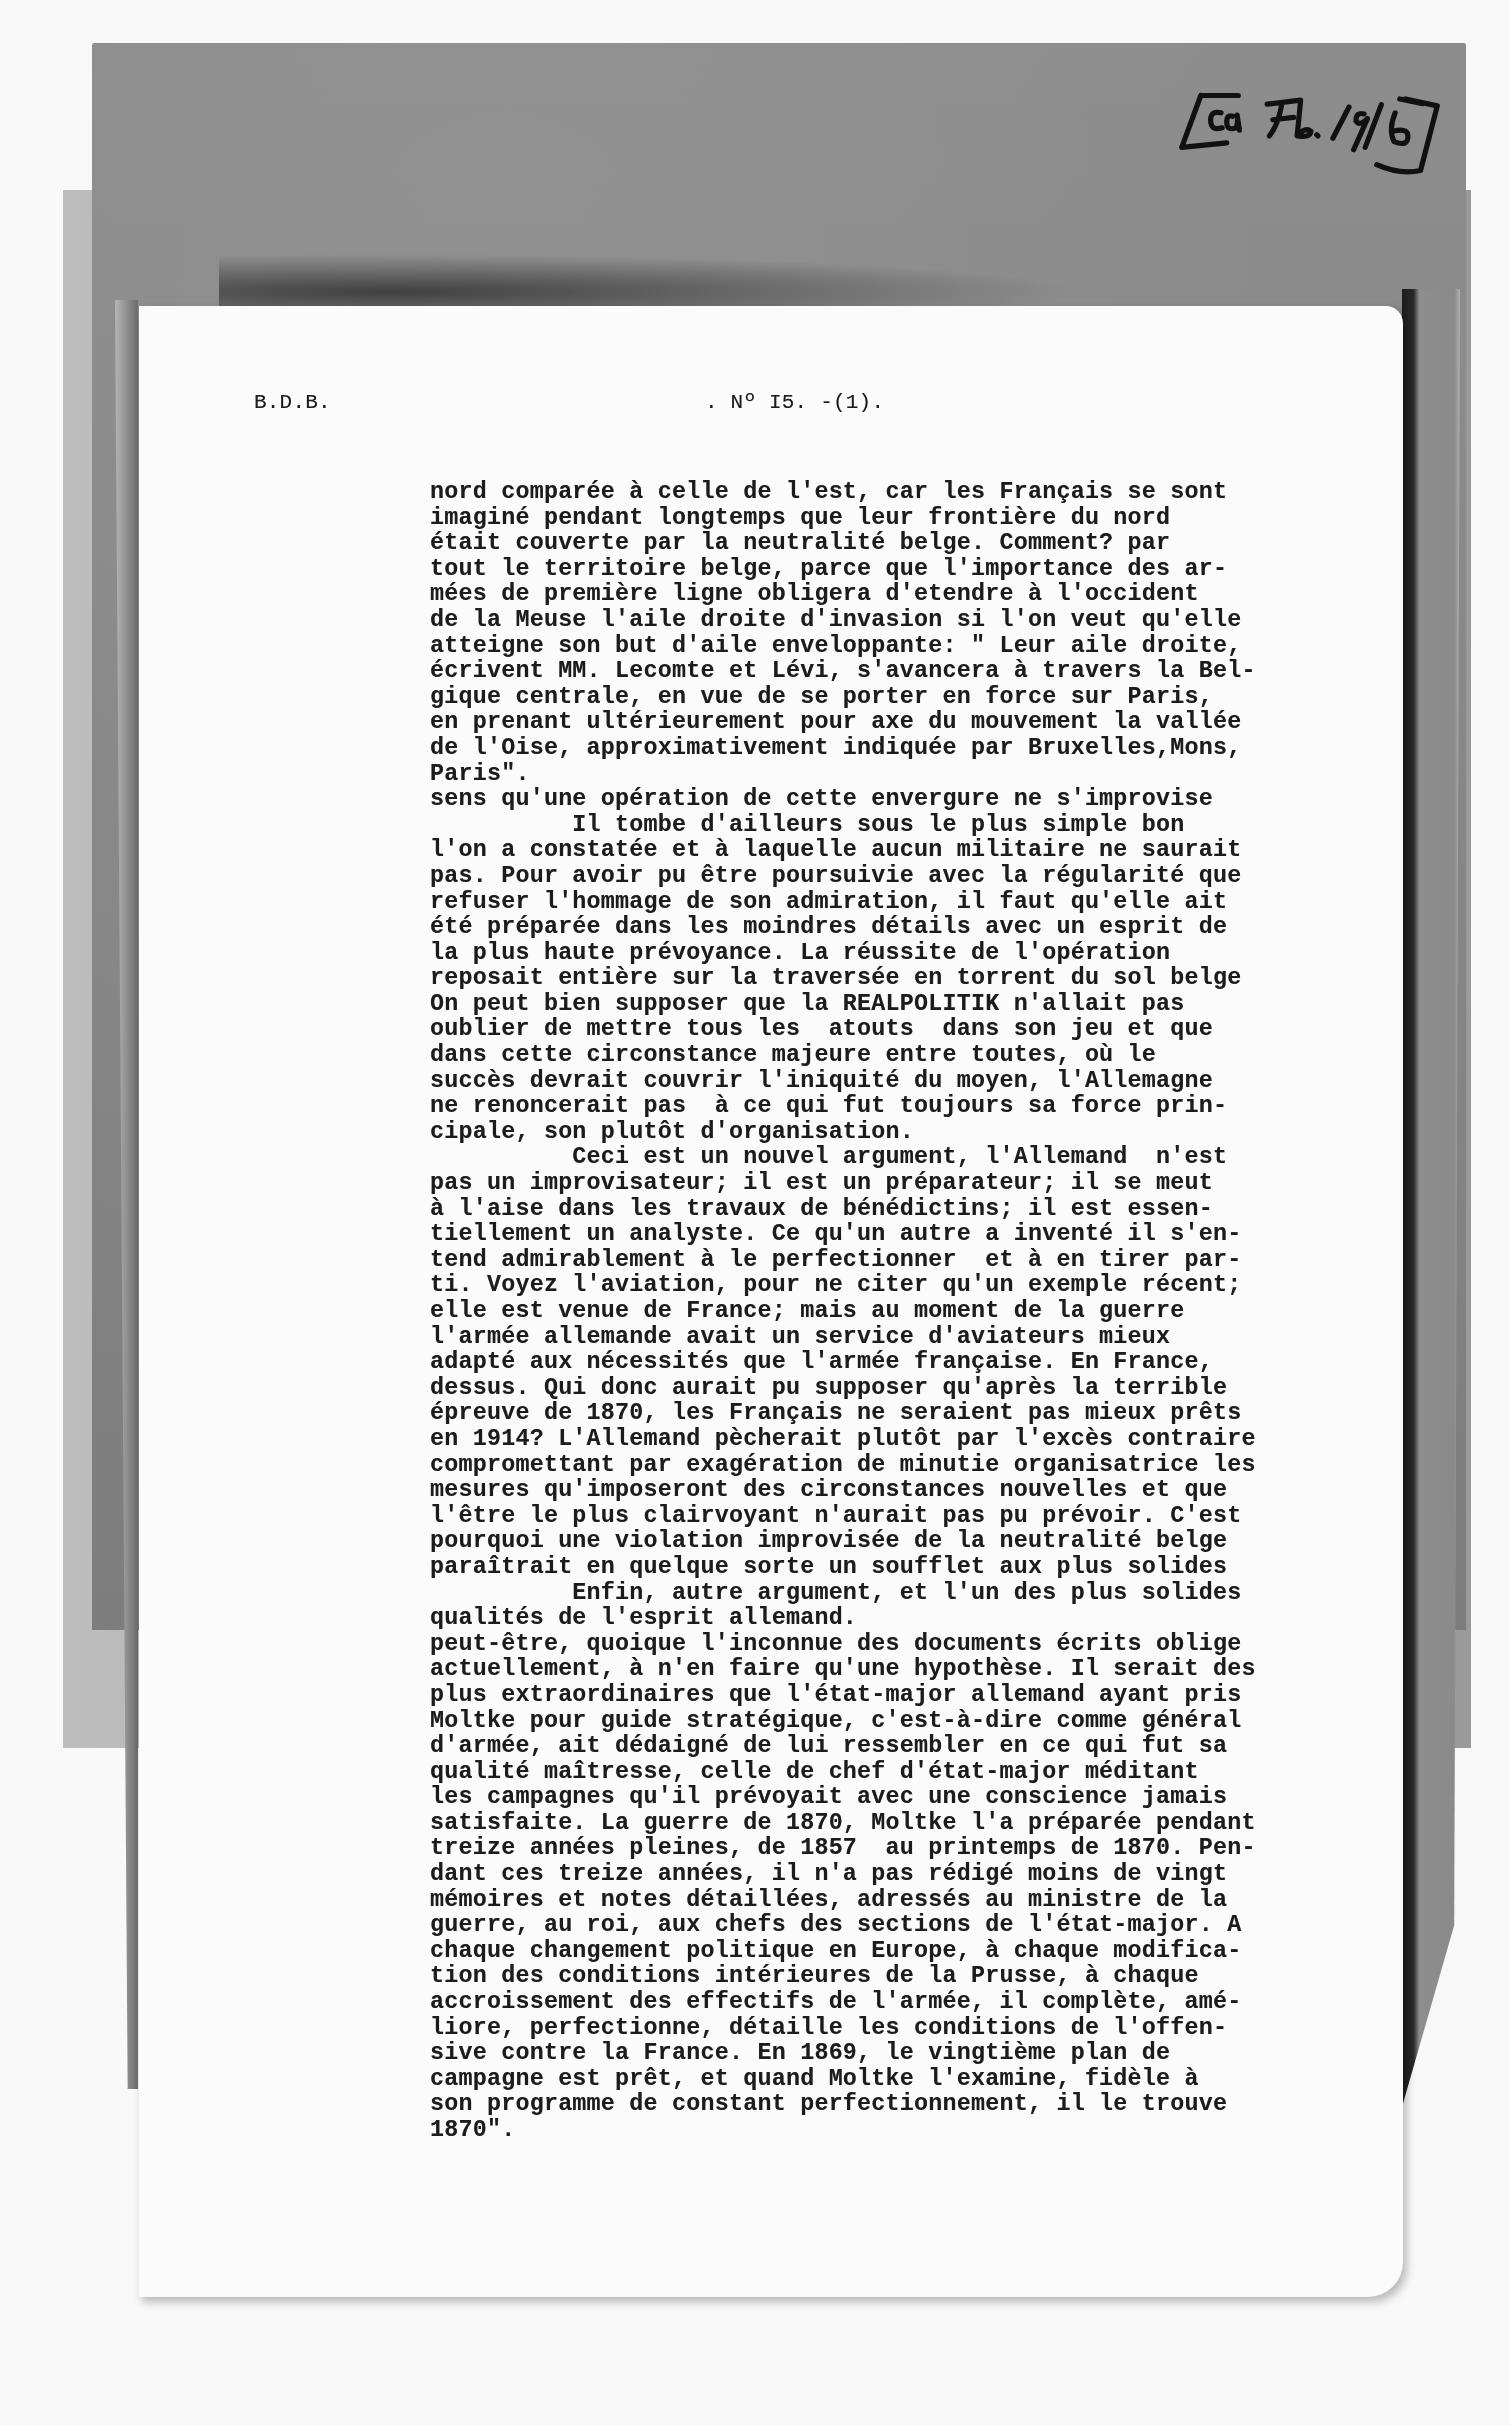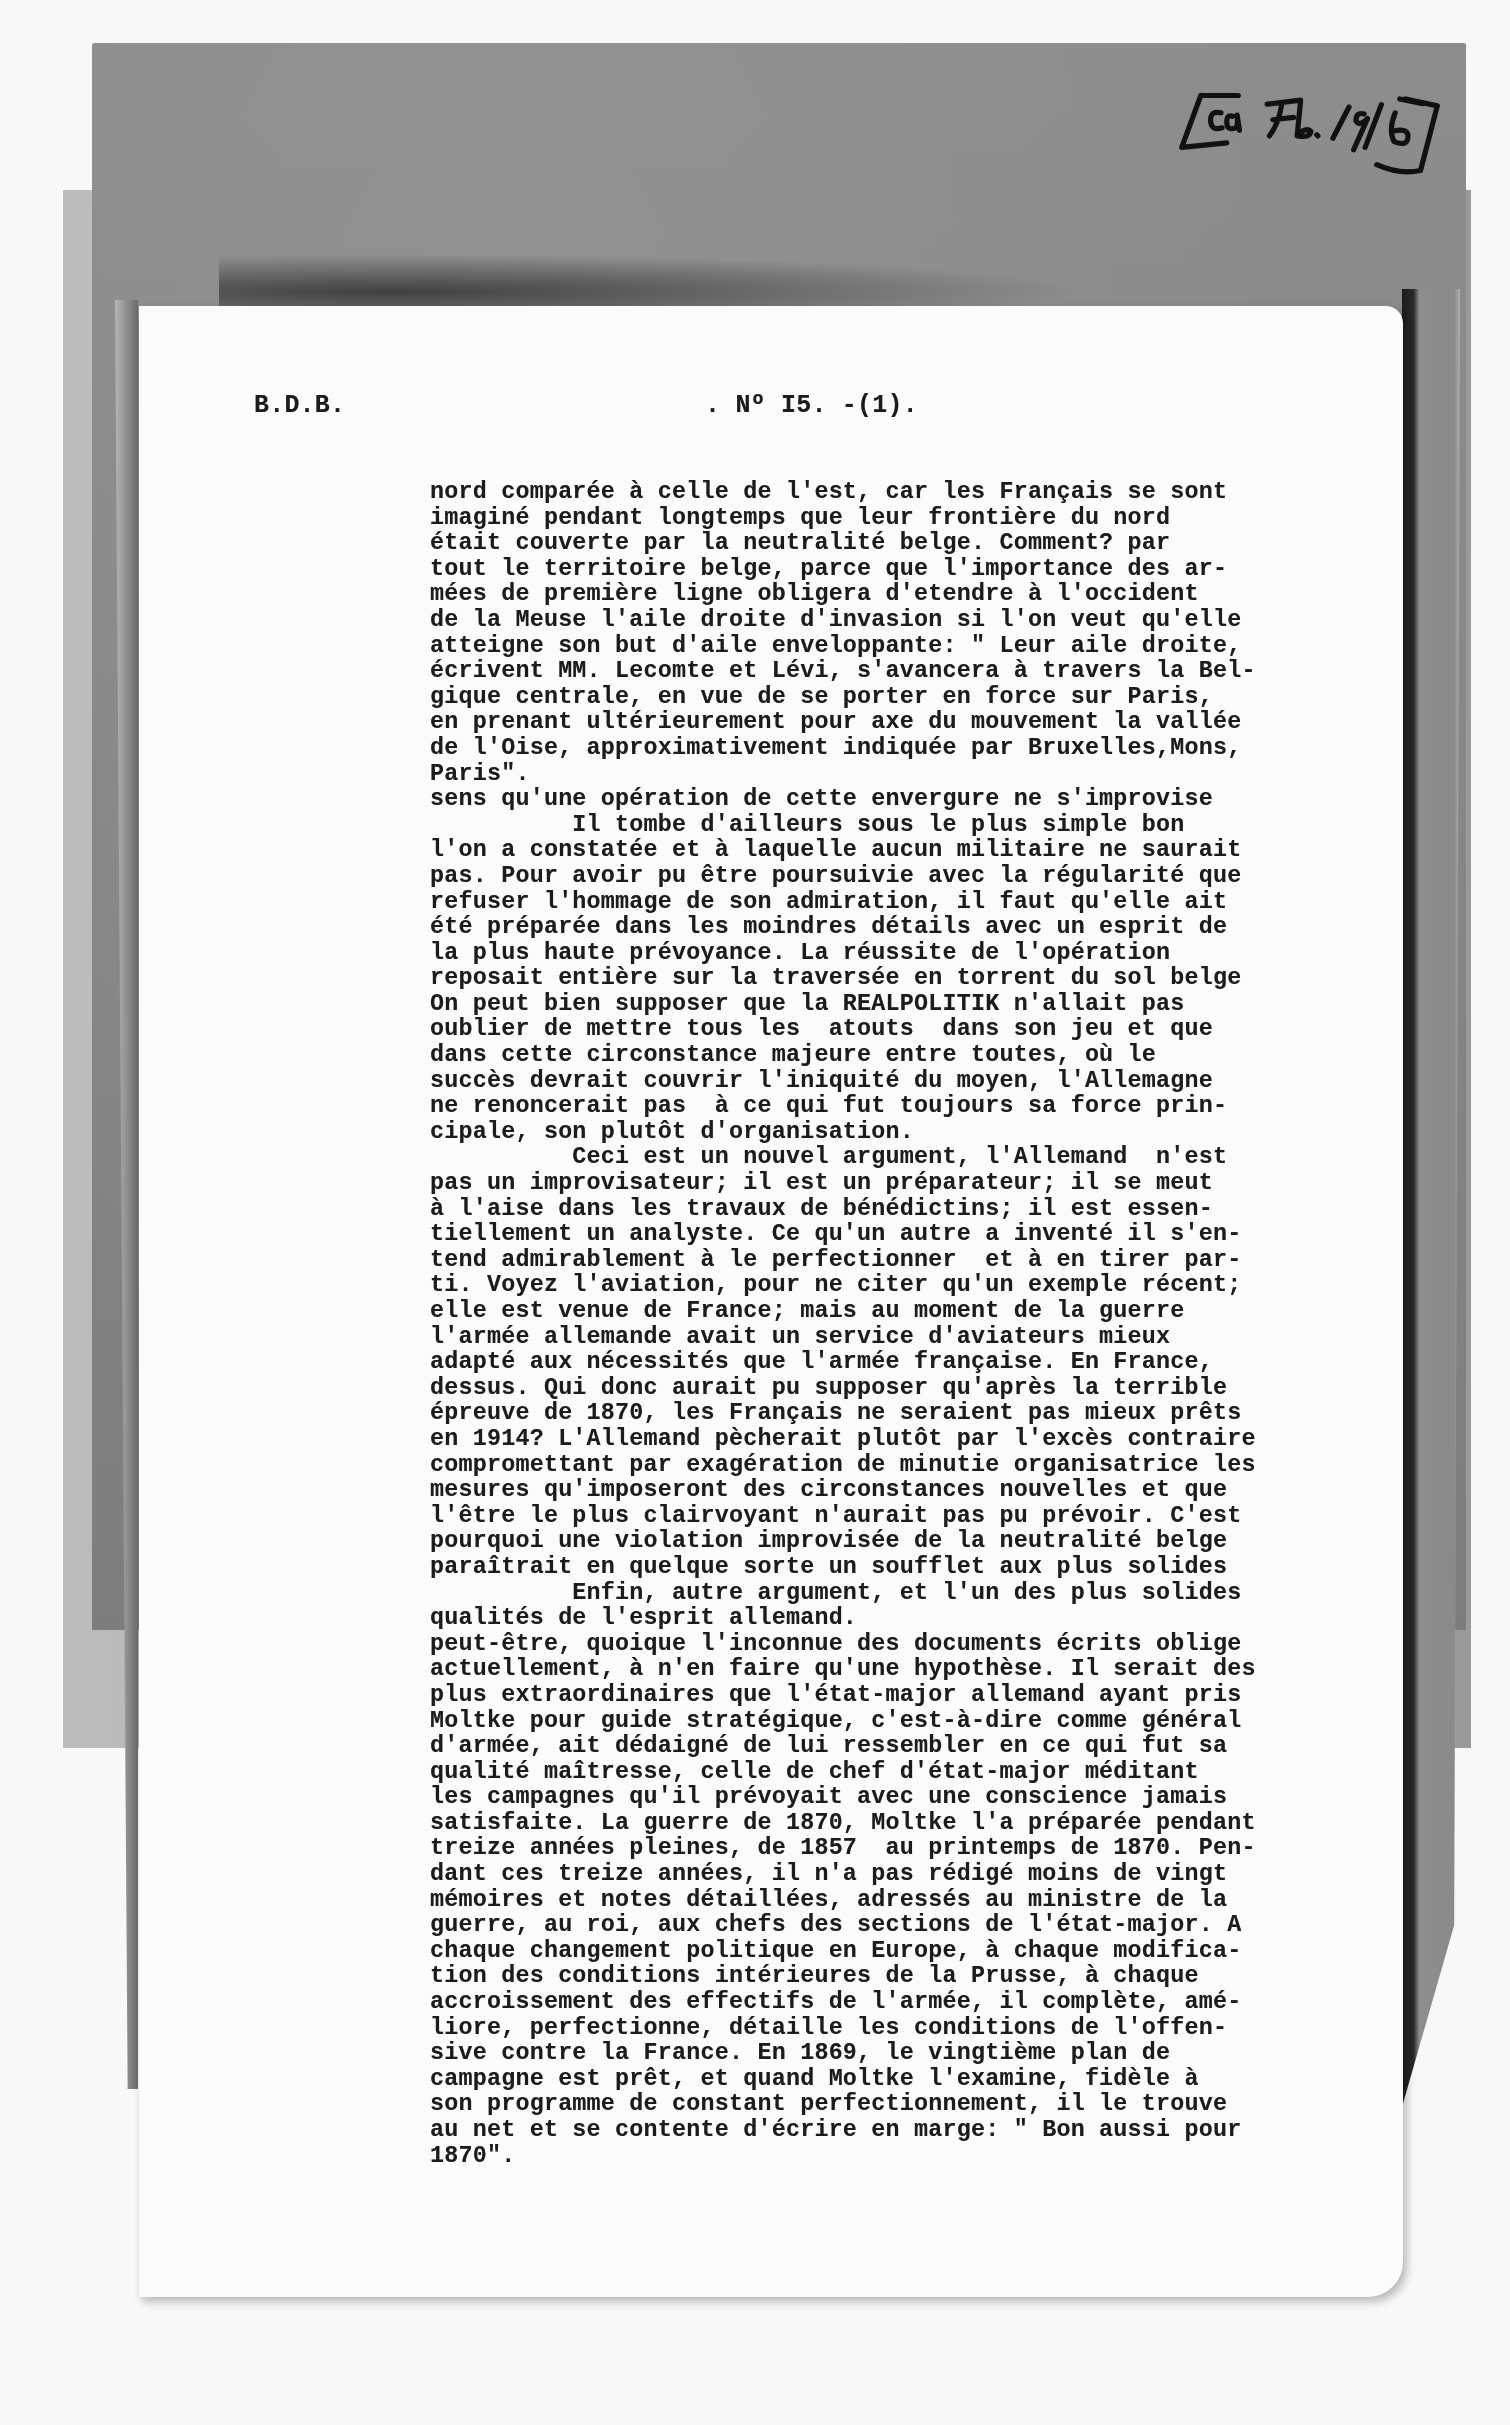--- a/index.html
+++ b/index.html
@@ -63,25 +63,25 @@
       position: absolute;
       left: 139px; top: 306px;
       width: 1264px; height: 1991px;
       background: #fbfbfb;
       border-radius: 0 17.3px 35px 0;
       box-shadow: 3.5px 4.6px 8px rgba(0,0,0,0.25);
     }
     .typed {
       position: absolute;
       font-family: "Liberation Mono", "DejaVu Sans Mono", monospace;
-      font-size: 25px;
+      font-size: 21px;
       color: #1c1c1c;
       white-space: pre;
       letter-spacing: 0.2px;
-      font-weight: bold;
+      font-weight: normal;
       text-shadow: 0 0 0.6px rgba(0,0,0,0.35);
     }
     .hdr-left { left: 254px; top: 391px; }
     .hdr-right { left: 705px; top: 391px; }
     .body-lines {
       position: absolute;
       left: 430px; top: 480px;
       width: 935px;
     }
     .line {
@@ -187,16 +187,15 @@
     <span class="line">dant ces treize années, il n'a pas rédigé moins de vingt</span>
     <span class="line">mémoires et notes détaillées, adressés au ministre de la</span>
     <span class="line">guerre, au roi, aux chefs des sections de l'état-major. A</span>
     <span class="line">chaque changement politique en Europe, à chaque modifica-</span>
     <span class="line">tion des conditions intérieures de la Prusse, à chaque</span>
     <span class="line">accroissement des effectifs de l'armée, il complète, amé-</span>
     <span class="line">liore, perfectionne, détaille les conditions de l'offen-</span>
     <span class="line">sive contre la France. En 1869, le vingtième plan de</span>
     <span class="line">campagne est prêt, et quand Moltke l'examine, fidèle à</span>
     <span class="line">son programme de constant perfectionnement, il le trouve</span>
-    <span class="line">au net et se contente d'écrire en marge: " Bon aussi pour</span>
     <span class="line">1870".</span>
   </div>
 
 
 </body></html>

